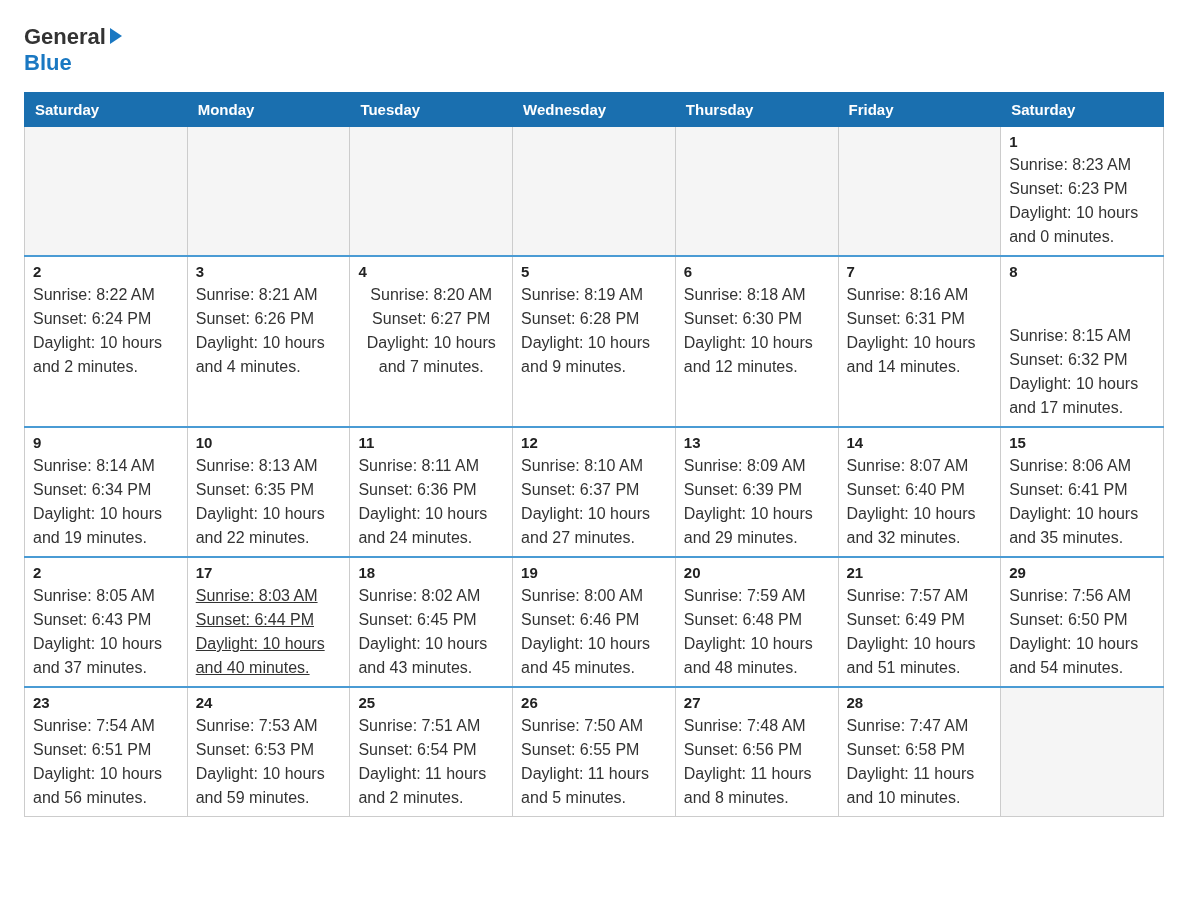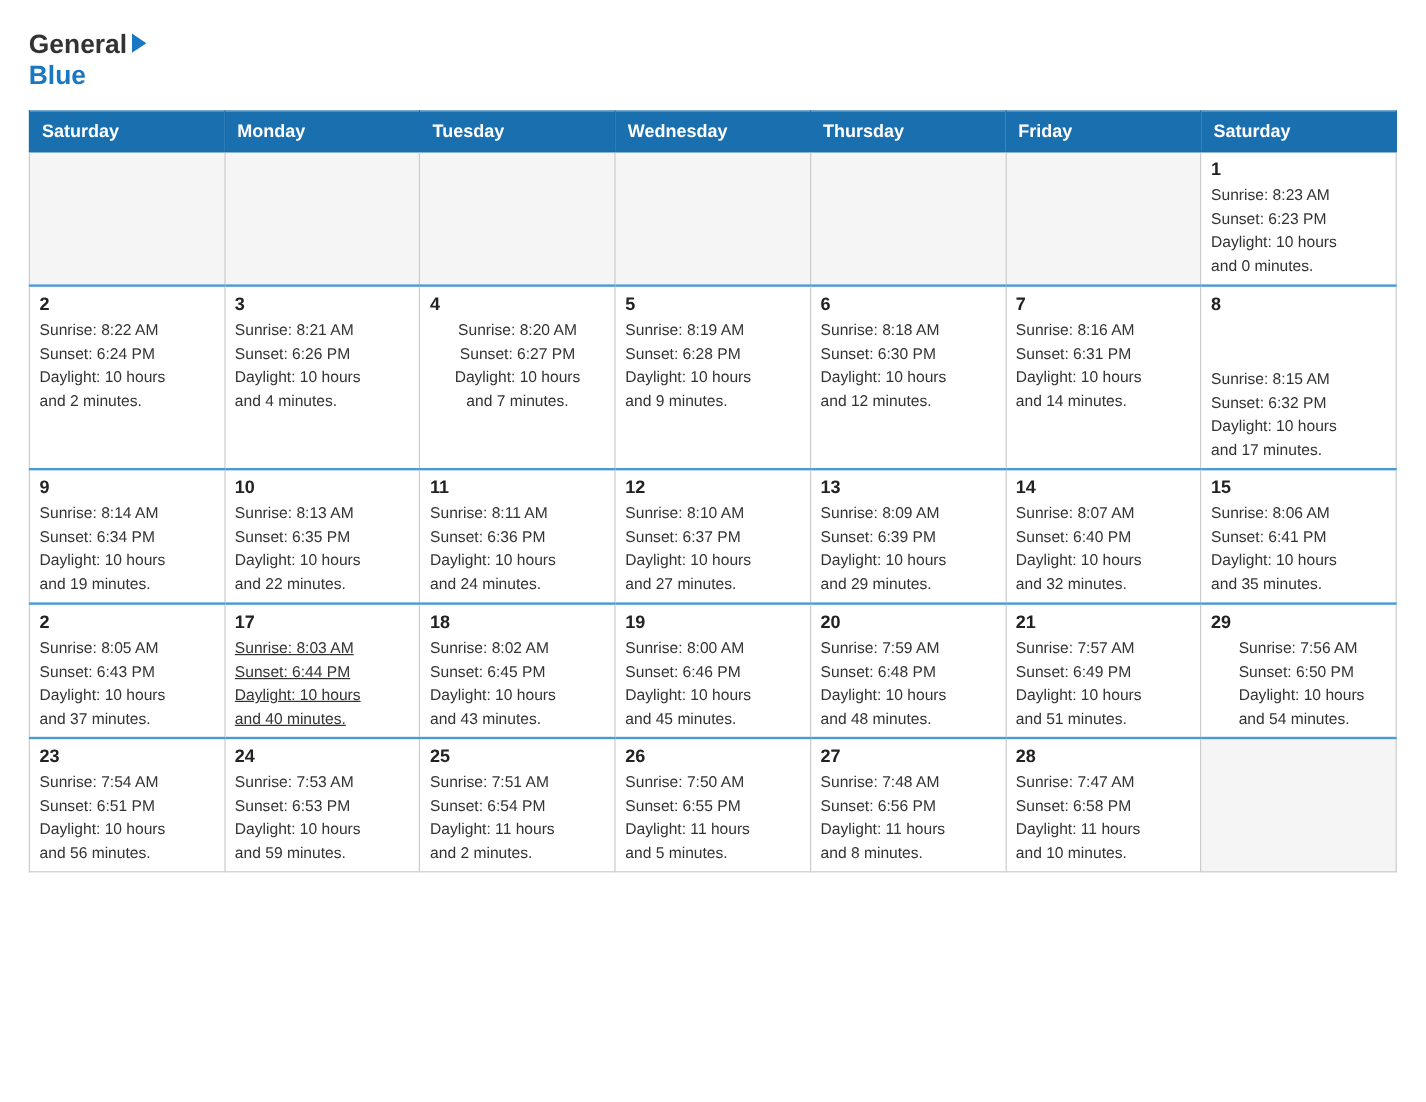--- a/index.html
+++ b/index.html
@@ -61,21 +61,21 @@
       background: #f5f5f5;
     }
     .day-number {
       font-size: 15px;
       font-weight: bold;
       color: #222;
       display: block;
       margin-bottom: 3px;
     }
     .day-info {
-      font-size: 13px;
+      font-size: 16px;
       color: #333;
       line-height: 1.5;
     }
     tr:not(:last-child) td {
       border-bottom: 2px solid #4a9bd4;
     }
     
     .logo-row {
       display: flex;
       align-items: center;
@@ -269,21 +269,21 @@
         </td>
         <td>
           <span class="day-number">21</span>
           <div class="day-info" style="white-space: pre-line;">Sunrise: 7:57 AM
 Sunset: 6:49 PM
 Daylight: 10 hours
 and 51 minutes.</div>
         </td>
         <td>
           <span class="day-number">29</span>
-          <div class="day-info" style="white-space: pre-line; margin-left: 23px;">Sunrise: 7:56 AM
+          <div class="day-info" style="white-space: pre-line;">Sunrise: 7:56 AM
 Sunset: 6:50 PM
 Daylight: 10 hours
 and 54 minutes.</div>
         </td>
       </tr>
       <tr>
         <td>
           <span class="day-number">23</span>
           <div class="day-info" style="white-space: pre-line;">Sunrise: 7:54 AM
 Sunset: 6:51 PM

